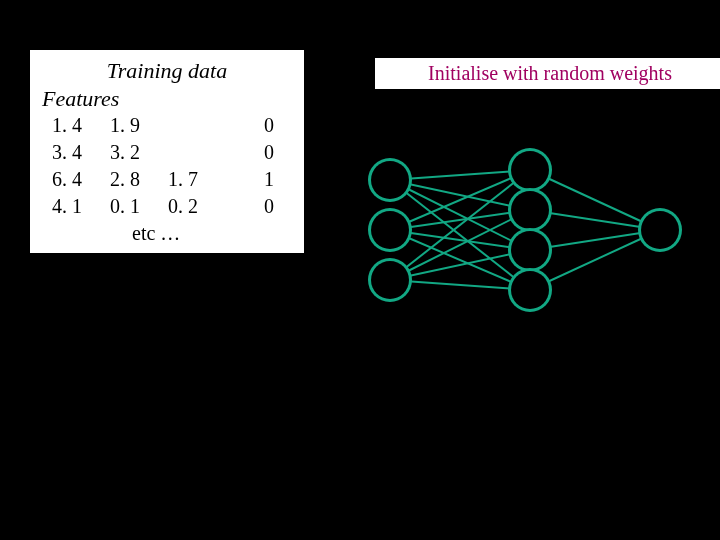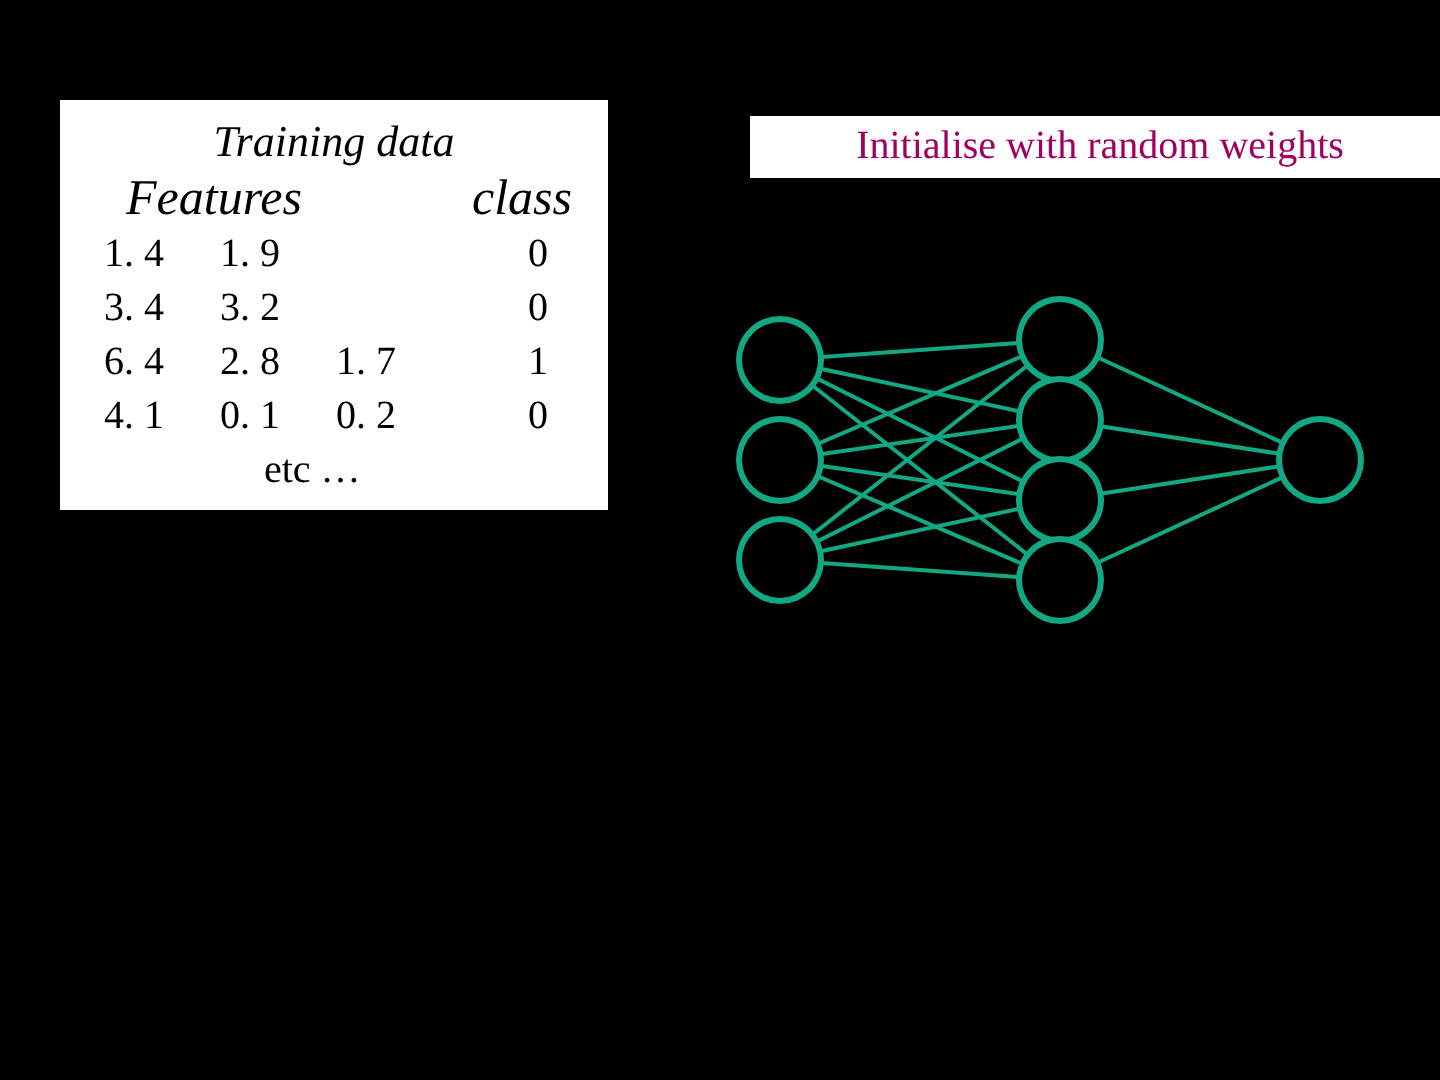--- a/index.html
+++ b/index.html
@@ -28,22 +28,21 @@
   }
   .data-title {
     text-align: center;
     font-style: italic;
     font-size: 22px;
     margin-bottom: 2px;
   }
   .data-headers {
     display: flex;
     font-style: italic;
-    font-size: 25px;
-    margin-left: 21px;
+    font-size: 22px;
   }
   .hdr-features { flex: 0 0 150px; }
   .hdr-class { flex: 1; text-align: right; padding-right: 6px; }
 
   .data-rows { font-size: 20px; }
   .data-row { display: flex; line-height: 1.35; }
   .cell-f { width: 48px; text-align: left; padding-left: 10px; }
   .cell-c { flex: 1; text-align: right; padding-right: 18px; }
 
   .etc {
@@ -88,21 +87,20 @@
 </style>
 </head>
 <body>
 
 <div class="stage">
 
   <div class="data-panel">
     <div class="data-title">Training data</div>
     <div class="data-headers">
       <div class="hdr-features">Features</div>
-      <div class="hdr-class">class</div>
     </div>
     <div class="data-rows">
       <div class="data-row">
         <div class="cell-f">1. 4</div>
         <div class="cell-f">1. 9</div>
         <div class="cell-c">0</div>
       </div>
       <div class="data-row">
         <div class="cell-f">3. 4</div>
         <div class="cell-f">3. 2</div>

